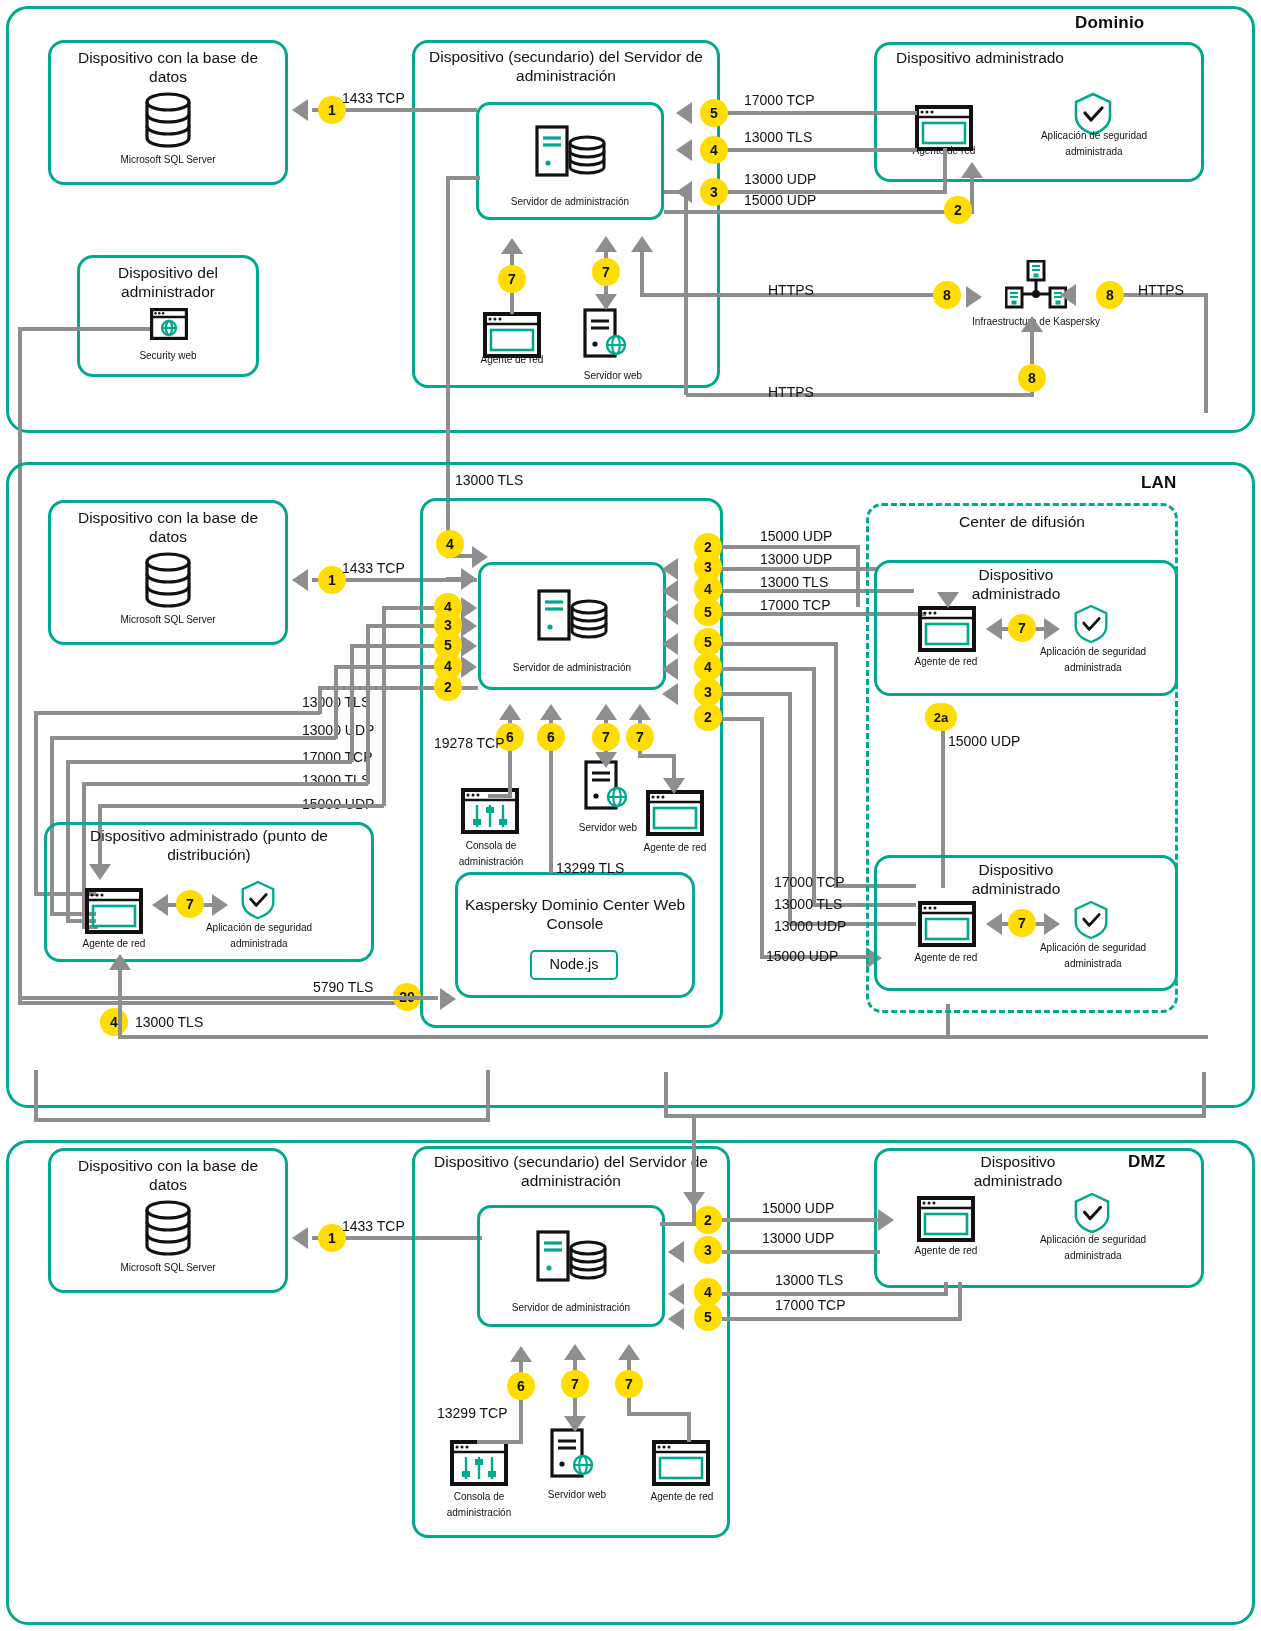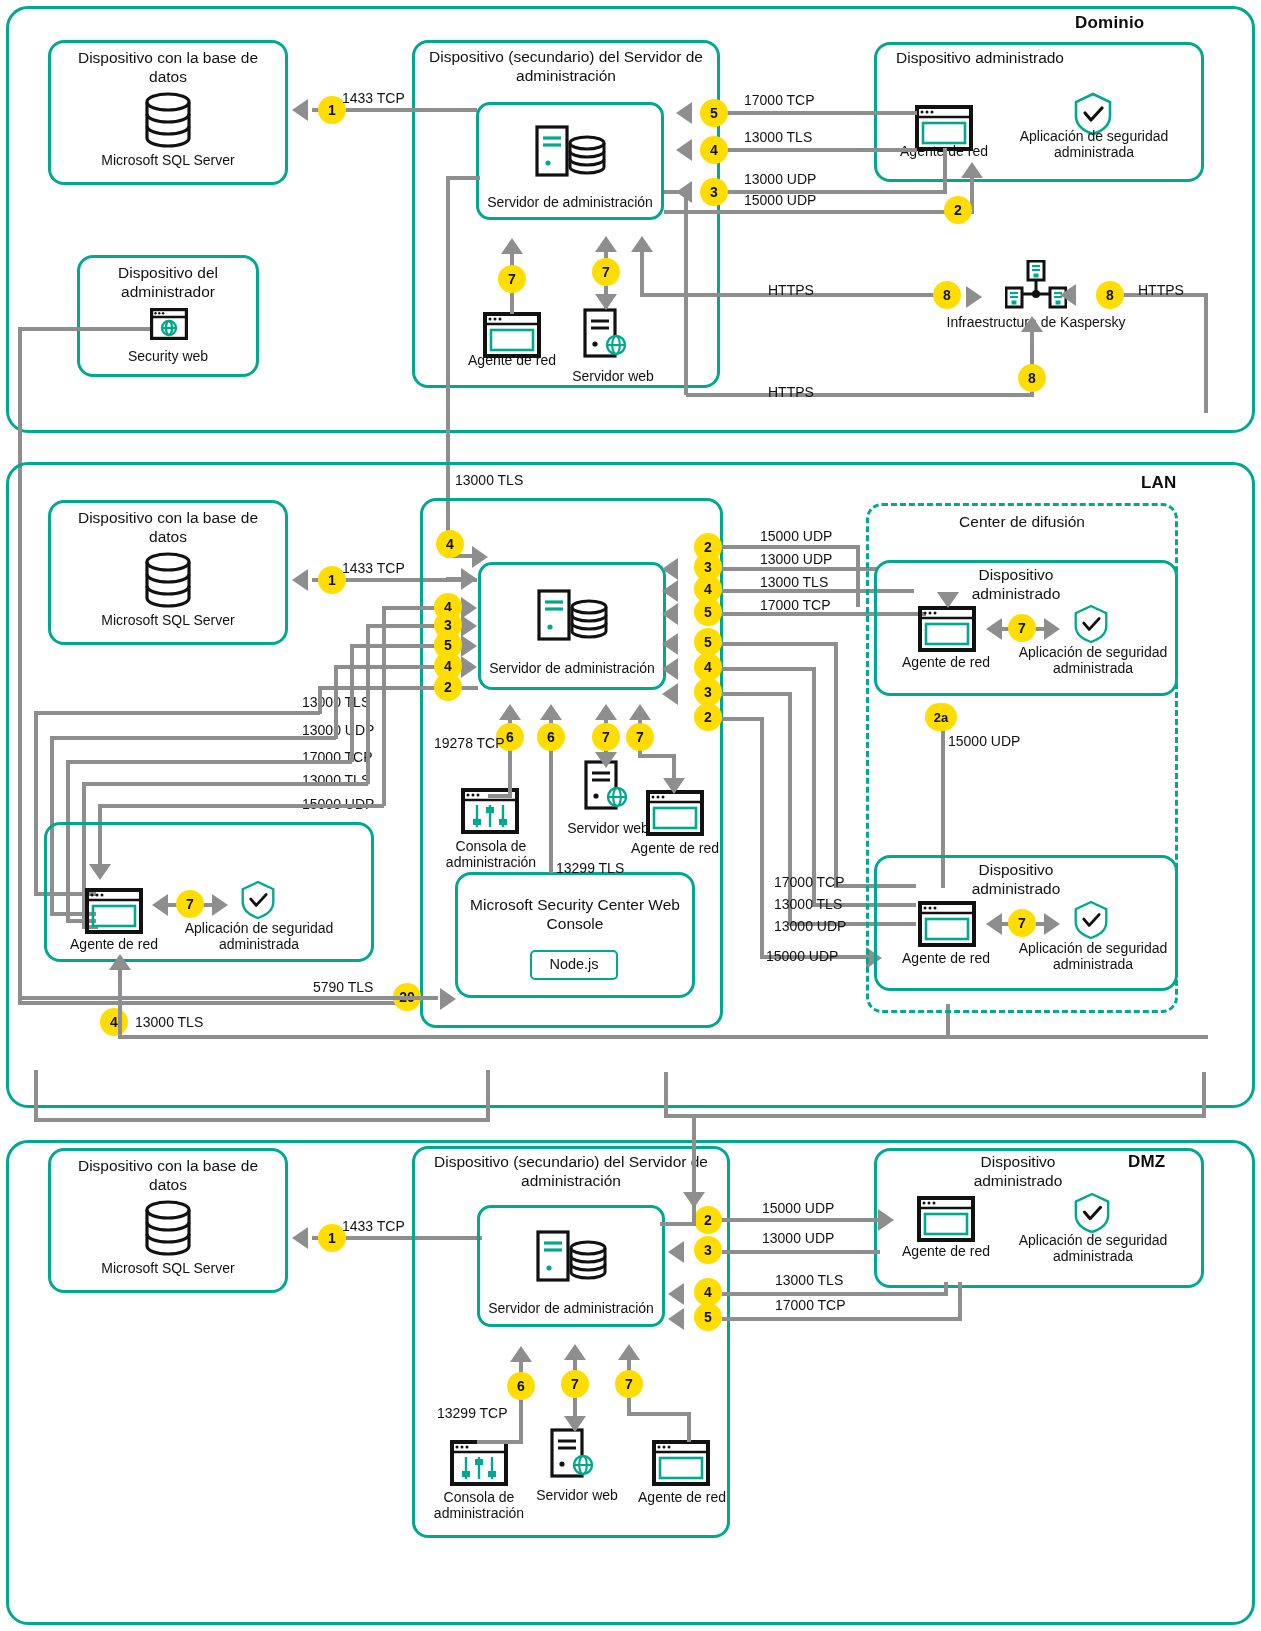--- a/index.html
+++ b/index.html
@@ -9,21 +9,21 @@
   
   .zone{position:absolute;border:3px solid #00a88e;border-radius:22px;box-sizing:border-box;}
   .zone-title{position:absolute;font-weight:bold;font-size:17px;color:#0d0d0d;letter-spacing:.2px;}
 
   
   .box{position:absolute;border:3px solid #00a88e;border-radius:16px;box-sizing:border-box;background:transparent;}
   .box.dashed{border-style:dashed;border-width:3px;}
   .box.inner{border-radius:14px;}
 
   .btitle{position:absolute;text-align:center;font-size:15.5px;line-height:19px;color:#111;}
-  .blabel{position:absolute;text-align:center;font-size:14px;line-height:16px;color:#111;}
+  .blabel{position:absolute;text-align:center;font-size:10px;line-height:16px;color:#111;}
 
   
   .wire{position:absolute;background:#8e8e8e;}
   .wh{height:4px;}
   .wv{width:4px;}
 
   
   .arrow{position:absolute;width:0;height:0;}
   .ar-l{border-top:11px solid transparent;border-bottom:11px solid transparent;border-right:16px solid #8e8e8e;}
   .ar-r{border-top:11px solid transparent;border-bottom:11px solid transparent;border-left:16px solid #8e8e8e;}
@@ -305,21 +305,21 @@
       <line x1="2" y1="12" x2="56" y2="12" stroke="#111" stroke-width="2.6"></line>
       <circle cx="7" cy="7" r="1.5" fill="#111"></circle>
         <circle cx="12" cy="7" r="1.5" fill="#111"></circle>
         <circle cx="17" cy="7" r="1.5" fill="#111"></circle>
       <rect x="8" y="18" width="42" height="20" fill="none" stroke="#00a88e" stroke-width="2.6"></rect>
     </svg>
   </div>
   <div class="blabel" style="left:622px;top:840px;width:106px;">Agente de red</div>
 
   <div class="box" style="left:455px;top:872px;width:240px;height:126px;"></div>
-  <div class="btitle" style="left:462px;top:895px;width:226px;">Microsoft Security Center Web Console</div>
+  <div class="btitle" style="left:462px;top:895px;width:226px;">Kaspersky Dominio Center Web Console</div>
   <div class="box" style="left:530px;top:950px;width:88px;height:30px;border-radius:5px;border-width:2.5px;"></div>
   <div class="blabel" style="left:530px;top:956px;width:88px;font-size:14.5px;">Node.js</div>
 
   <div class="wire wv" style="left:508px;top:718px;height:80px;"></div>
   <div class="wire wh" style="left:488px;top:794px;width:24px;"></div>
   <div class="arrow ar-u" style="left:499px;top:704px;"></div>
   <div class="badge" style="left:496px;top:723px;">6</div>
   <div class="plabel" style="left:434px;top:735px;">19278 TCP</div>
 
   <div class="wire wv" style="left:549px;top:718px;height:155px;"></div>
@@ -385,20 +385,21 @@
   <div class="wire wv" style="left:82px;top:782px;height:146px;"></div>
   <div class="wire wh" style="left:82px;top:925px;width:16px;"></div>
 
   <div class="plabel" style="left:302px;top:796px;">15000 UDP</div>
   <div class="wire wv" style="left:382px;top:606px;height:200px;"></div>
   <div class="wire wh" style="left:98px;top:804px;width:286px;"></div>
   <div class="wire wv" style="left:98px;top:804px;height:62px;"></div>
   <div class="arrow ar-d" style="left:89px;top:864px;"></div>
 
   <div class="box" style="left:44px;top:822px;width:330px;height:140px;"></div>
+  <div class="btitle" style="left:52px;top:826px;width:314px;">Dispositivo administrado (punto de distribución)</div>
   <div class="icon" style="left:85px;top:888px;">
     <svg width="58" height="46" viewBox="0 0 58 46">
       <rect x="2" y="2" width="54" height="42" fill="none" stroke="#111" stroke-width="4"></rect>
       <line x1="2" y1="12" x2="56" y2="12" stroke="#111" stroke-width="2.6"></line>
       <circle cx="7" cy="7" r="1.5" fill="#111"></circle>
         <circle cx="12" cy="7" r="1.5" fill="#111"></circle>
         <circle cx="17" cy="7" r="1.5" fill="#111"></circle>
       <rect x="8" y="18" width="42" height="20" fill="none" stroke="#00a88e" stroke-width="2.6"></rect>
     </svg>
   </div>

